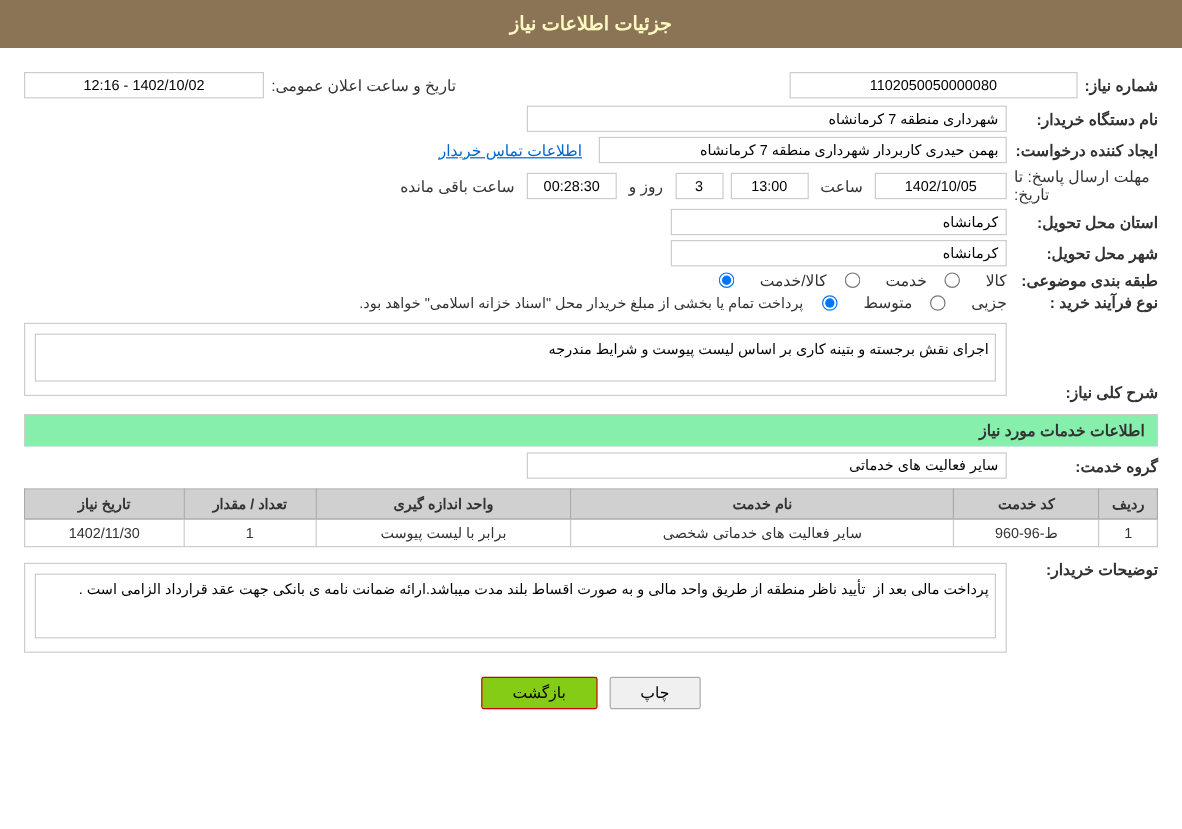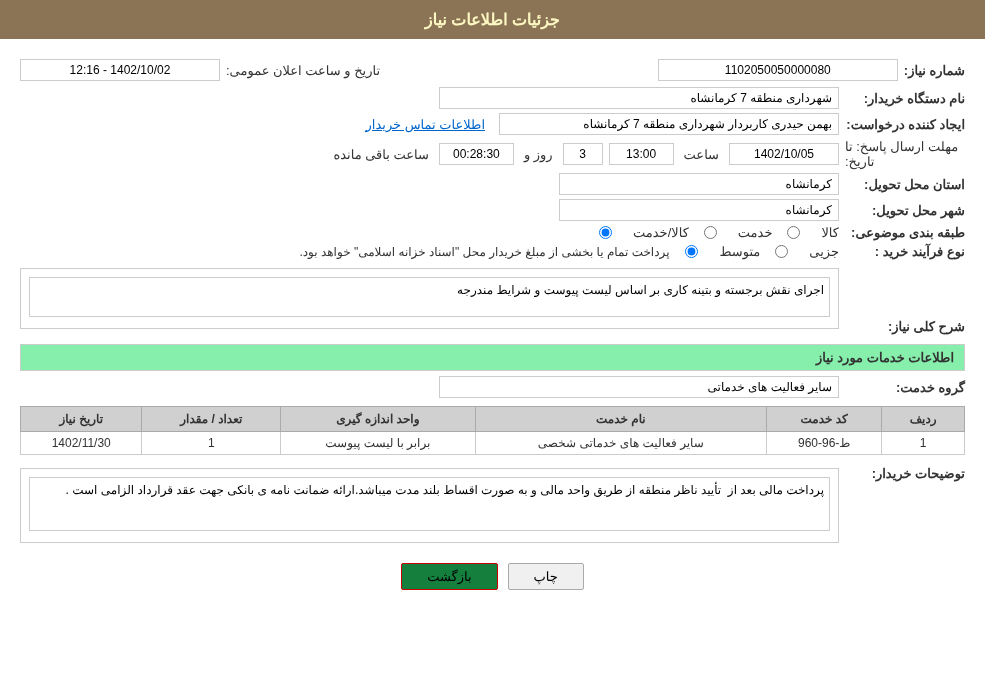--- a/index.html
+++ b/index.html
@@ -73,21 +73,21 @@
       background: #fff;
     }
     .services-table {
       width: 100%;
       border-collapse: collapse;
       margin: 8px 0;
     }
     .services-table th {
       background: #d0d0d0;
       border: 1px solid #aaa;
-      padding: 5px 12px;
+      padding: 5px 0;
       text-align: center;
       font-size: 12px;
     }
     .services-table td {
       border: 1px solid #ccc;
       padding: 4px 8px;
       text-align: center;
       font-size: 12px;
     }
     .services-table tr:nth-child(even) td { background: #f9f9f9; }
@@ -102,21 +102,21 @@
       border: 1px solid #aaa;
       cursor: pointer;
       font-family: Tahoma, Arial, sans-serif;
       font-size: 13px;
       border-radius: 2px;
     }
     .btn-print {
       background: #f0f0f0;
     }
     .btn-back {
-      background: #15803d;
+      background: #84cc16;
       border-color: #c00;
       text-align: center;
     }
     .two-col-row {
       display: flex;
       direction: rtl;
       margin: 3px 0;
     }
     .field-pair {
       display: flex;

